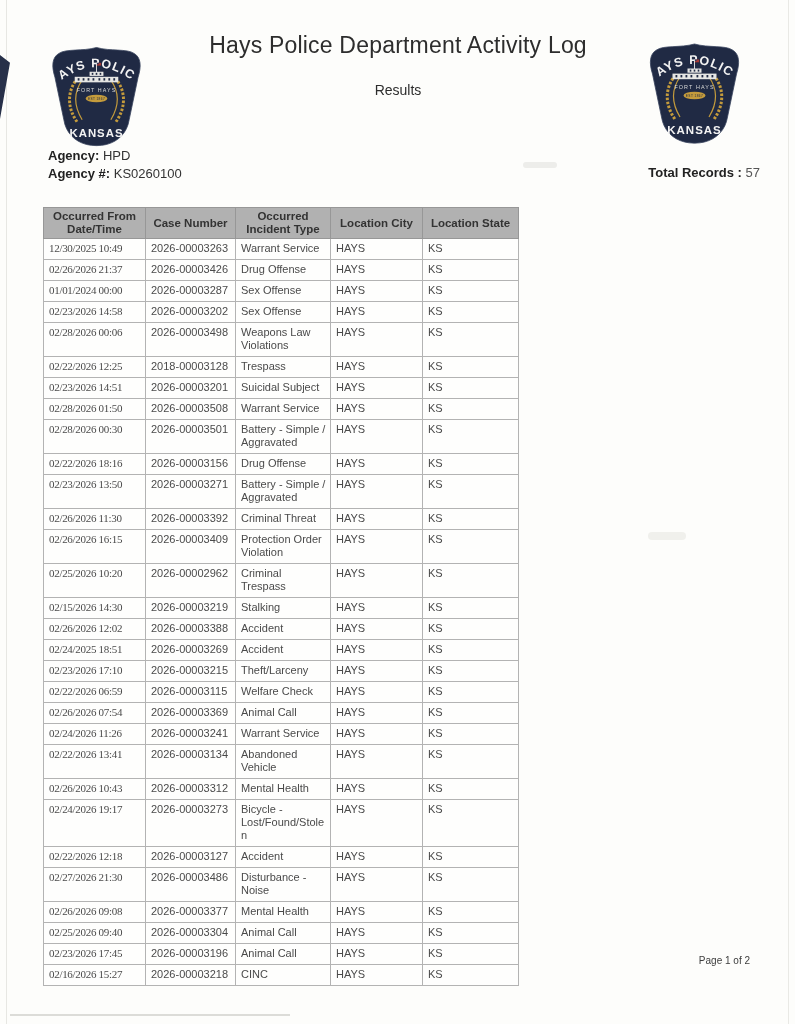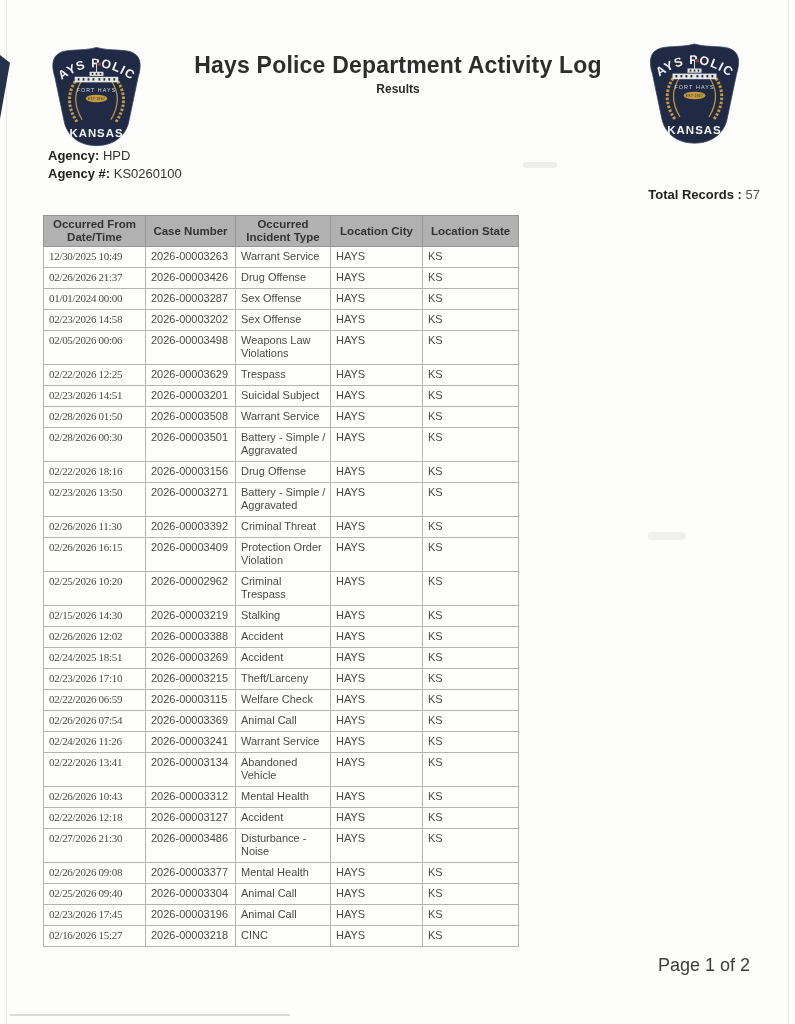--- a/index.html
+++ b/index.html
@@ -14,60 +14,60 @@
   .scan-hline-bottom{position:absolute;left:10px;top:1014px;width:280px;height:2px;background:#dcdcd8;}
   .scan-fragment{
     position:absolute;left:0;top:55px;width:10px;height:64px;background:#273049;
     clip-path:polygon(0 0,100% 12%,45% 60%,0 100%);
   }
   .scan-smudge1{position:absolute;left:523px;top:162px;width:34px;height:6px;background:#ededea;border-radius:3px;}
   .scan-smudge2{position:absolute;left:648px;top:532px;width:38px;height:8px;background:#f0f0ec;border-radius:4px;}
 
   
   .title{
-    position:absolute;left:98px;top:52px;width:600px;text-align:center;
-    font-size:23px;font-weight:bold;color:#2d2d2d;letter-spacing:.2px;
+    position:absolute;left:98px;top:32px;width:600px;text-align:center;
+    font-size:23px;font-weight:normal;color:#2d2d2d;letter-spacing:.2px;
   }
   .subtitle{
     position:absolute;left:98px;top:82px;width:600px;text-align:center;
-    font-size:12px;font-weight:bold;color:#2d2d2d;
+    font-size:14px;font-weight:normal;color:#2d2d2d;
   }
   .badge{position:absolute;}
   .badge-left{left:47px;top:44px;width:99px;height:105px;}
   .badge-right{left:644px;top:41px;width:101px;height:105px;}
 
   .agency-block{position:absolute;left:48px;top:147px;font-size:13px;color:#333;line-height:18px;}
   .agency-block b{color:#222;}
   .total-records{
     position:absolute;left:555px;top:165px;width:205px;text-align:right;
-    font-size:13px;color:#555;margin-top:22px;
+    font-size:13px;color:#555;
   }
   .total-records b{color:#222;}
 
   
-  .tbl-wrap{position:absolute;left:43px;top:215px;width:475px;}
+  .tbl-wrap{position:absolute;left:43px;top:207px;width:475px;}
   table{
     width:475px;table-layout:fixed;border-collapse:collapse;
     font-size:11px;color:#4a4a4a;
   }
   th{
     background:#b1b1b1;color:#333;font-weight:bold;font-size:11.5px;line-height:13px;
     border:1px solid #979797;padding:2px 1px;text-align:center;vertical-align:middle;
     white-space:pre-line;height:26px;
   }
   td{
     border:1px solid #b3b3b3;background:#fefefd;
     padding:3px 3px 4px 5px;line-height:13px;vertical-align:top;
     overflow-wrap:break-word;
   }
   td.col-date{white-space:nowrap;letter-spacing:-.3px;overflow:hidden;font-family:Liberation Serif, serif;}
 
   .page-footer{
     position:absolute;left:600px;top:955px;width:150px;text-align:right;
-    font-size:18px;color:#3d3d3d;
+    font-size:10px;color:#3d3d3d;
   }
 </style>
 </head>
 <body>
 
 <div class="scan-vline-left"></div>
 <div class="scan-vline-right"></div>
 <div class="scan-hline-bottom"></div>
 <div class="scan-fragment"></div>
 <div class="scan-smudge1"></div>
@@ -201,29 +201,29 @@
           <td>KS</td>
         </tr>
         <tr>
           <td class="col-date">02/23/2026 14:58</td>
           <td>2026-00003202</td>
           <td>Sex Offense</td>
           <td>HAYS</td>
           <td>KS</td>
         </tr>
         <tr>
-          <td class="col-date">02/05/2026 00:06</td>
+          <td class="col-date">02/28/2026 00:06</td>
           <td>2026-00003498</td>
           <td>Weapons Law Violations</td>
           <td>HAYS</td>
           <td>KS</td>
         </tr>
         <tr>
           <td class="col-date">02/22/2026 12:25</td>
-          <td>2026-00003629</td>
+          <td>2018-00003128</td>
           <td>Trespass</td>
           <td>HAYS</td>
           <td>KS</td>
         </tr>
         <tr>
           <td class="col-date">02/23/2026 14:51</td>
           <td>2026-00003201</td>
           <td>Suicidal Subject</td>
           <td>HAYS</td>
           <td>KS</td>
@@ -334,20 +334,27 @@
           <td>KS</td>
         </tr>
         <tr>
           <td class="col-date">02/26/2026 10:43</td>
           <td>2026-00003312</td>
           <td>Mental Health</td>
           <td>HAYS</td>
           <td>KS</td>
         </tr>
         <tr>
+          <td class="col-date">02/24/2026 19:17</td>
+          <td>2026-00003273</td>
+          <td>Bicycle - Lost/Found/Stolen</td>
+          <td>HAYS</td>
+          <td>KS</td>
+        </tr>
+        <tr>
           <td class="col-date">02/22/2026 12:18</td>
           <td>2026-00003127</td>
           <td>Accident</td>
           <td>HAYS</td>
           <td>KS</td>
         </tr>
         <tr>
           <td class="col-date">02/27/2026 21:30</td>
           <td>2026-00003486</td>
           <td>Disturbance - Noise</td>

